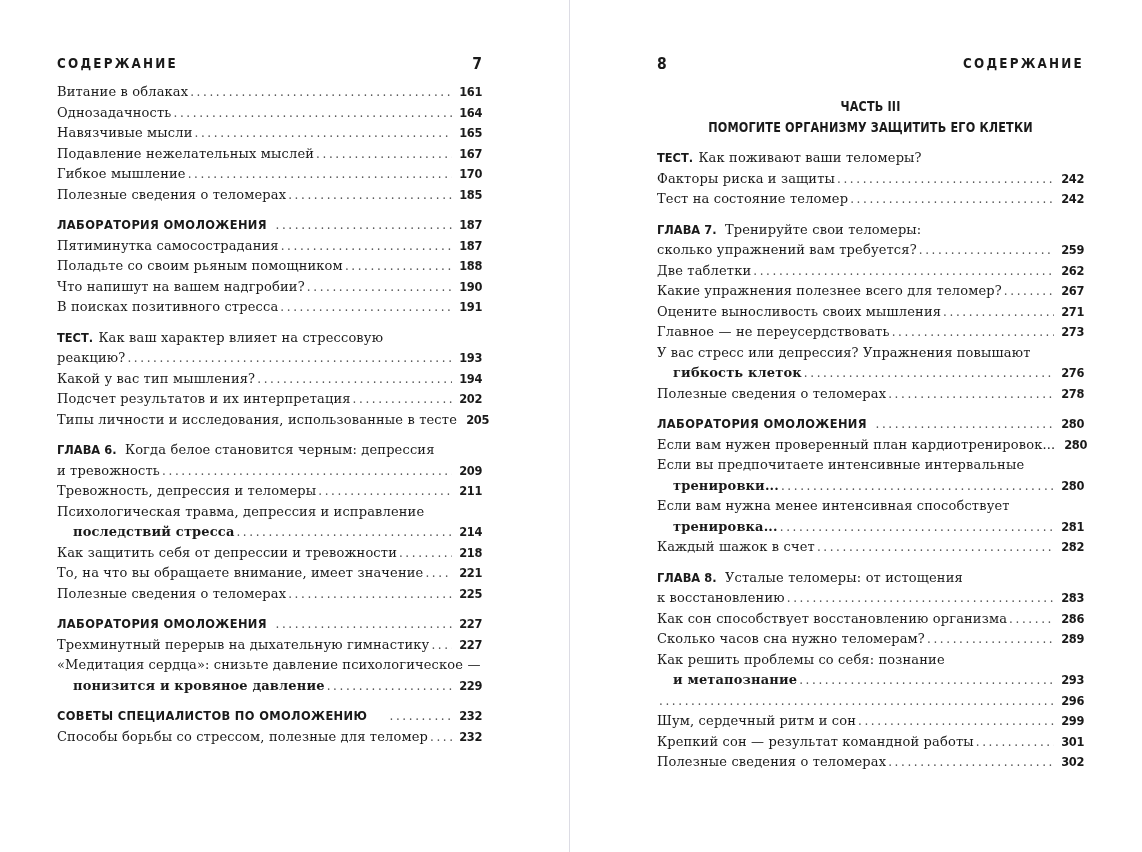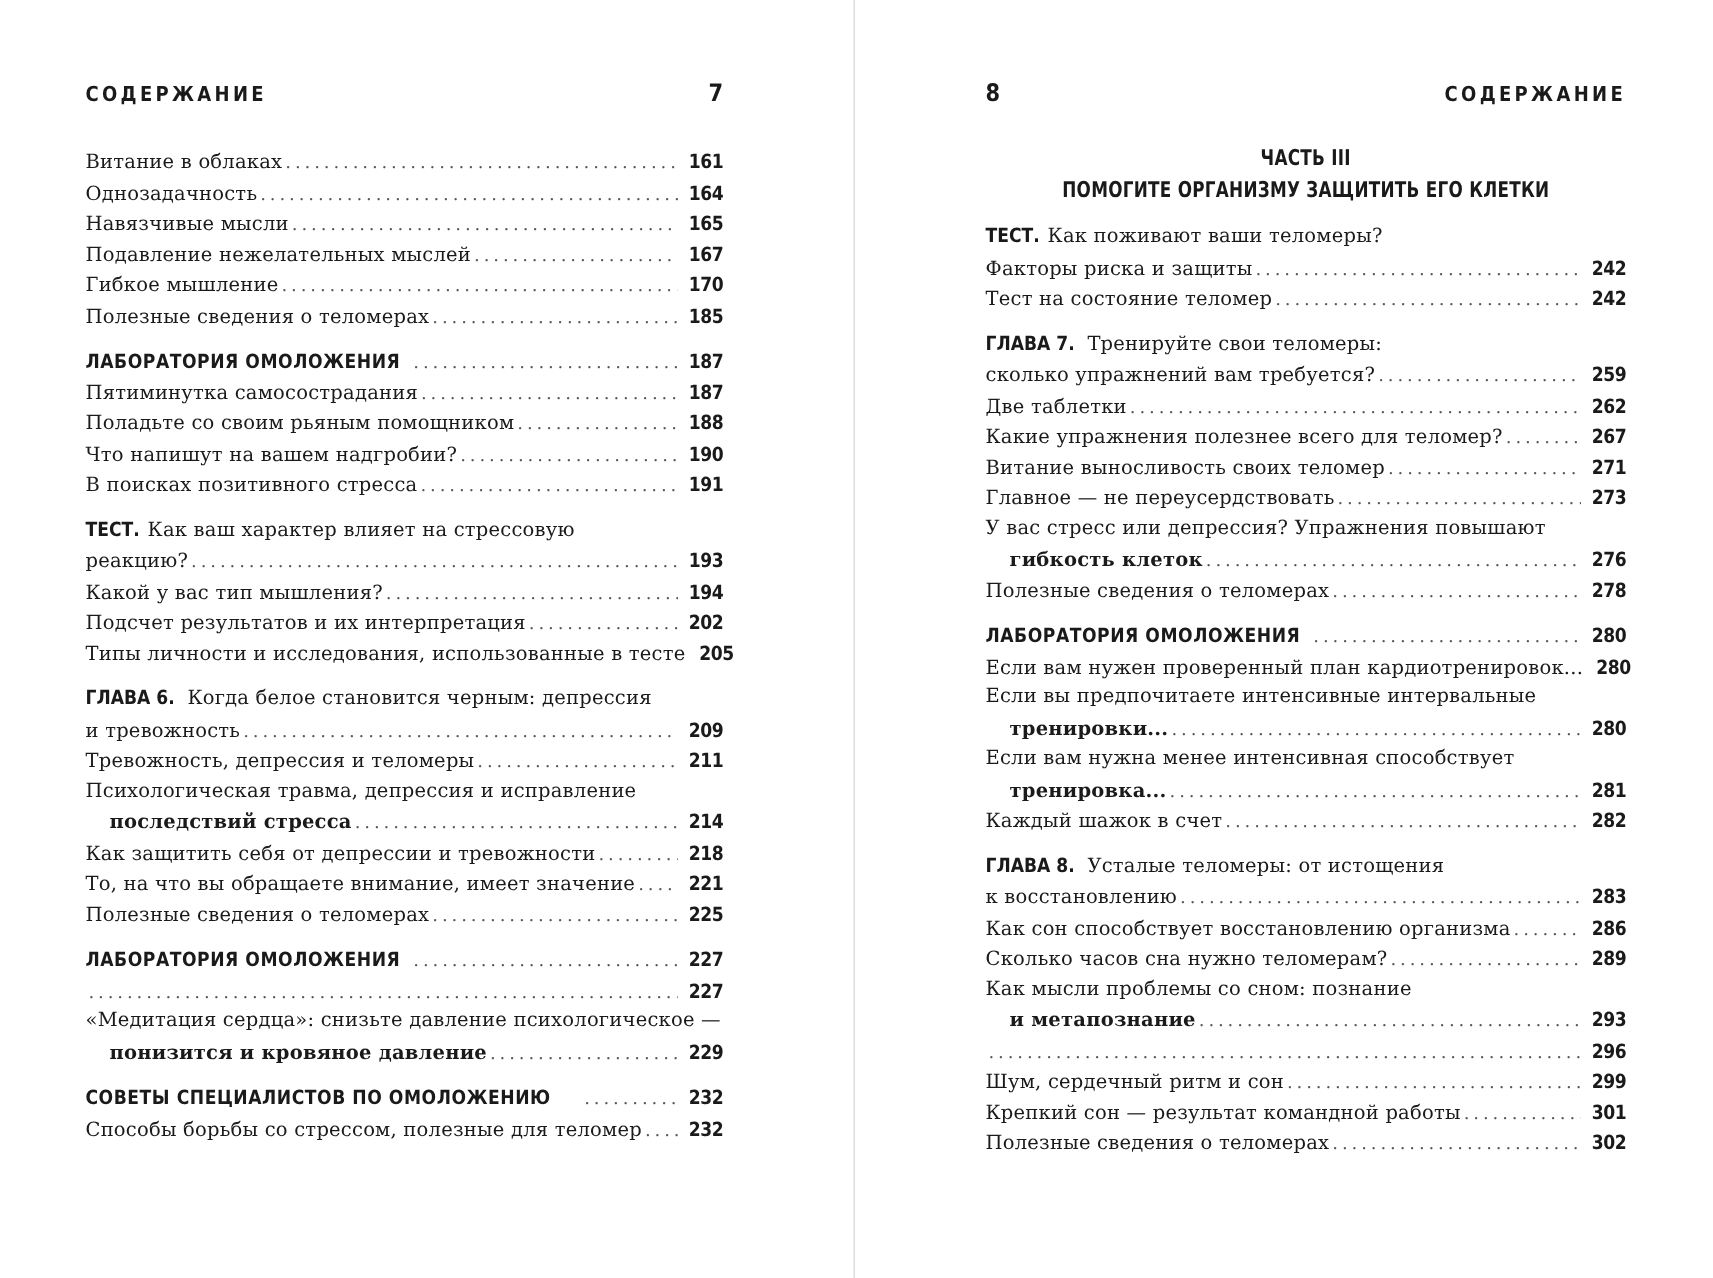--- a/index.html
+++ b/index.html
@@ -15,21 +15,21 @@
     .page-right { left: 657px; width: 427px; }
 
     .running-head {
       position: absolute; top: 54px; left: 0; right: 0; height: 18px;
       display: flex; justify-content: space-between; align-items: center;
       font-family: "DejaVu Sans", sans-serif; font-weight: bold;
       font-size: 12px; letter-spacing: 2.2px; transform: scaleY(1.15);
     }
     .running-head .folio { font-size: 14px; letter-spacing: 0; }
 
-    .toc { position: absolute; top: 98px; left: 0; right: 0; }
+    .toc { position: absolute; top: 82px; left: 0; right: 0; }
     .page-right .toc { top: 96px; }
 
     .part-title {
       text-align: center;
       font-family: "DejaVu Sans Condensed", "DejaVu Sans", sans-serif; font-weight: bold;
       font-size: 14.5px; line-height: 21px; letter-spacing: 0.2px;
       transform: scaleX(0.86); margin-bottom: 10px;
     }
 
     .group { margin-bottom: 10px; }
@@ -198,20 +198,21 @@
             <span class="pg">225</span>
           </div>
         </div>
         <div class="group">
           <div class="line head-line">
             <span class="text">ЛАБОРАТОРИЯ ОМОЛОЖЕНИЯ</span>
             <span class="dots"></span>
             <span class="pg">227</span>
           </div>
           <div class="line">
+            <span class="text">Трехминутный перерыв на дыхательную гимнастику</span>
             <span class="dots"></span>
             <span class="pg">227</span>
           </div>
           <div class="line">
             <span class="text">«Медитация сердца»: снизьте давление психологическое —</span>
           </div>
           <div class="line">
             <span class="text indent">понизится и кровяное давление</span>
             <span class="dots"></span>
             <span class="pg">229</span>
@@ -270,21 +271,21 @@
             <span class="text">Две таблетки</span>
             <span class="dots"></span>
             <span class="pg">262</span>
           </div>
           <div class="line">
             <span class="text">Какие упражнения полезнее всего для теломер?</span>
             <span class="dots"></span>
             <span class="pg">267</span>
           </div>
           <div class="line">
-            <span class="text">Витание выносливость своих теломер</span>
+            <span class="text">Оцените выносливость своих мышления</span>
             <span class="dots"></span>
             <span class="pg">271</span>
           </div>
           <div class="line">
             <span class="text">Главное — не переусердствовать</span>
             <span class="dots"></span>
             <span class="pg">273</span>
           </div>
           <div class="line">
             <span class="text">У вас стресс или депрессия? Упражнения повышают</span>
@@ -346,21 +347,21 @@
             <span class="text">Как сон способствует восстановлению организма</span>
             <span class="dots"></span>
             <span class="pg">286</span>
           </div>
           <div class="line">
             <span class="text">Сколько часов сна нужно теломерам?</span>
             <span class="dots"></span>
             <span class="pg">289</span>
           </div>
           <div class="line">
-            <span class="text">Как мысли проблемы со сном: познание</span>
+            <span class="text">Как решить проблемы со себя: познание</span>
           </div>
           <div class="line">
             <span class="text indent">и метапознание</span>
             <span class="dots"></span>
             <span class="pg">293</span>
           </div>
           <div class="line">
             <span class="dots"></span>
             <span class="pg">296</span>
           </div>

